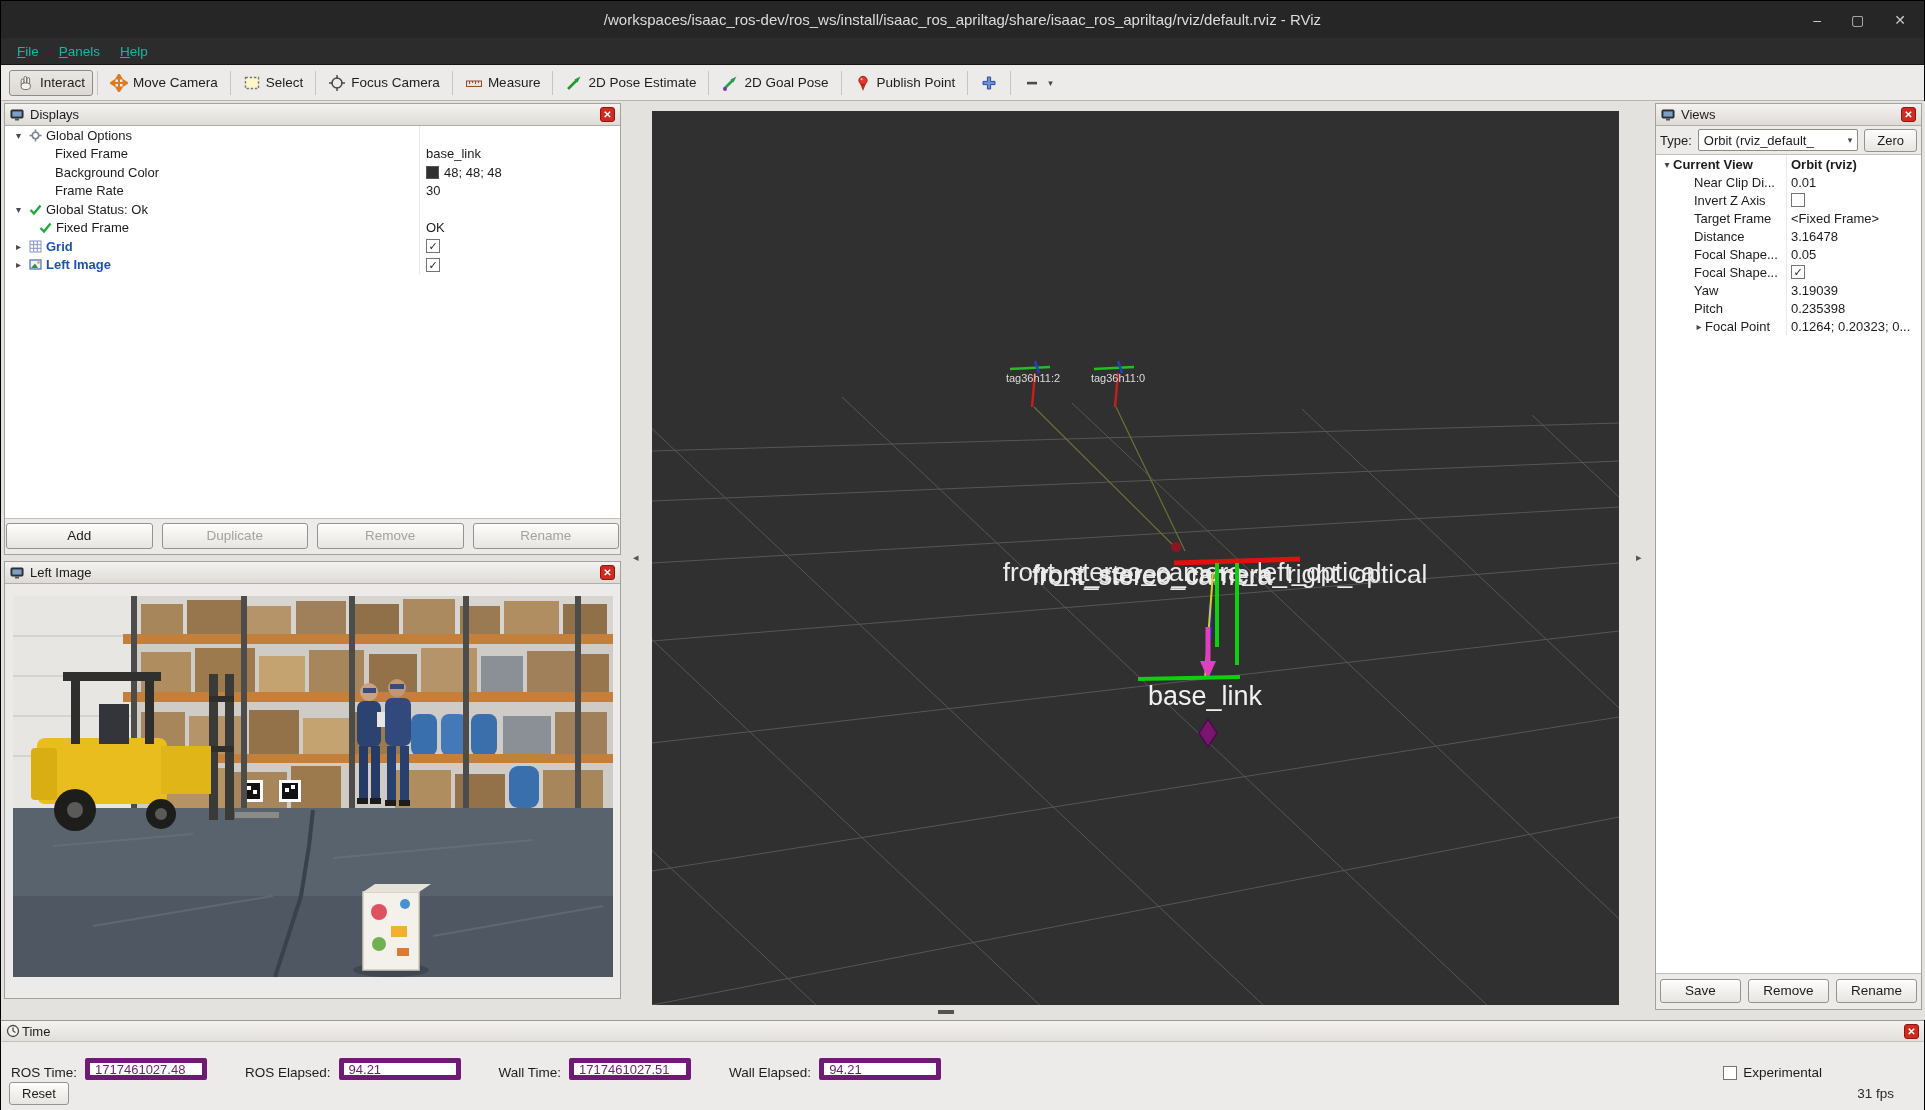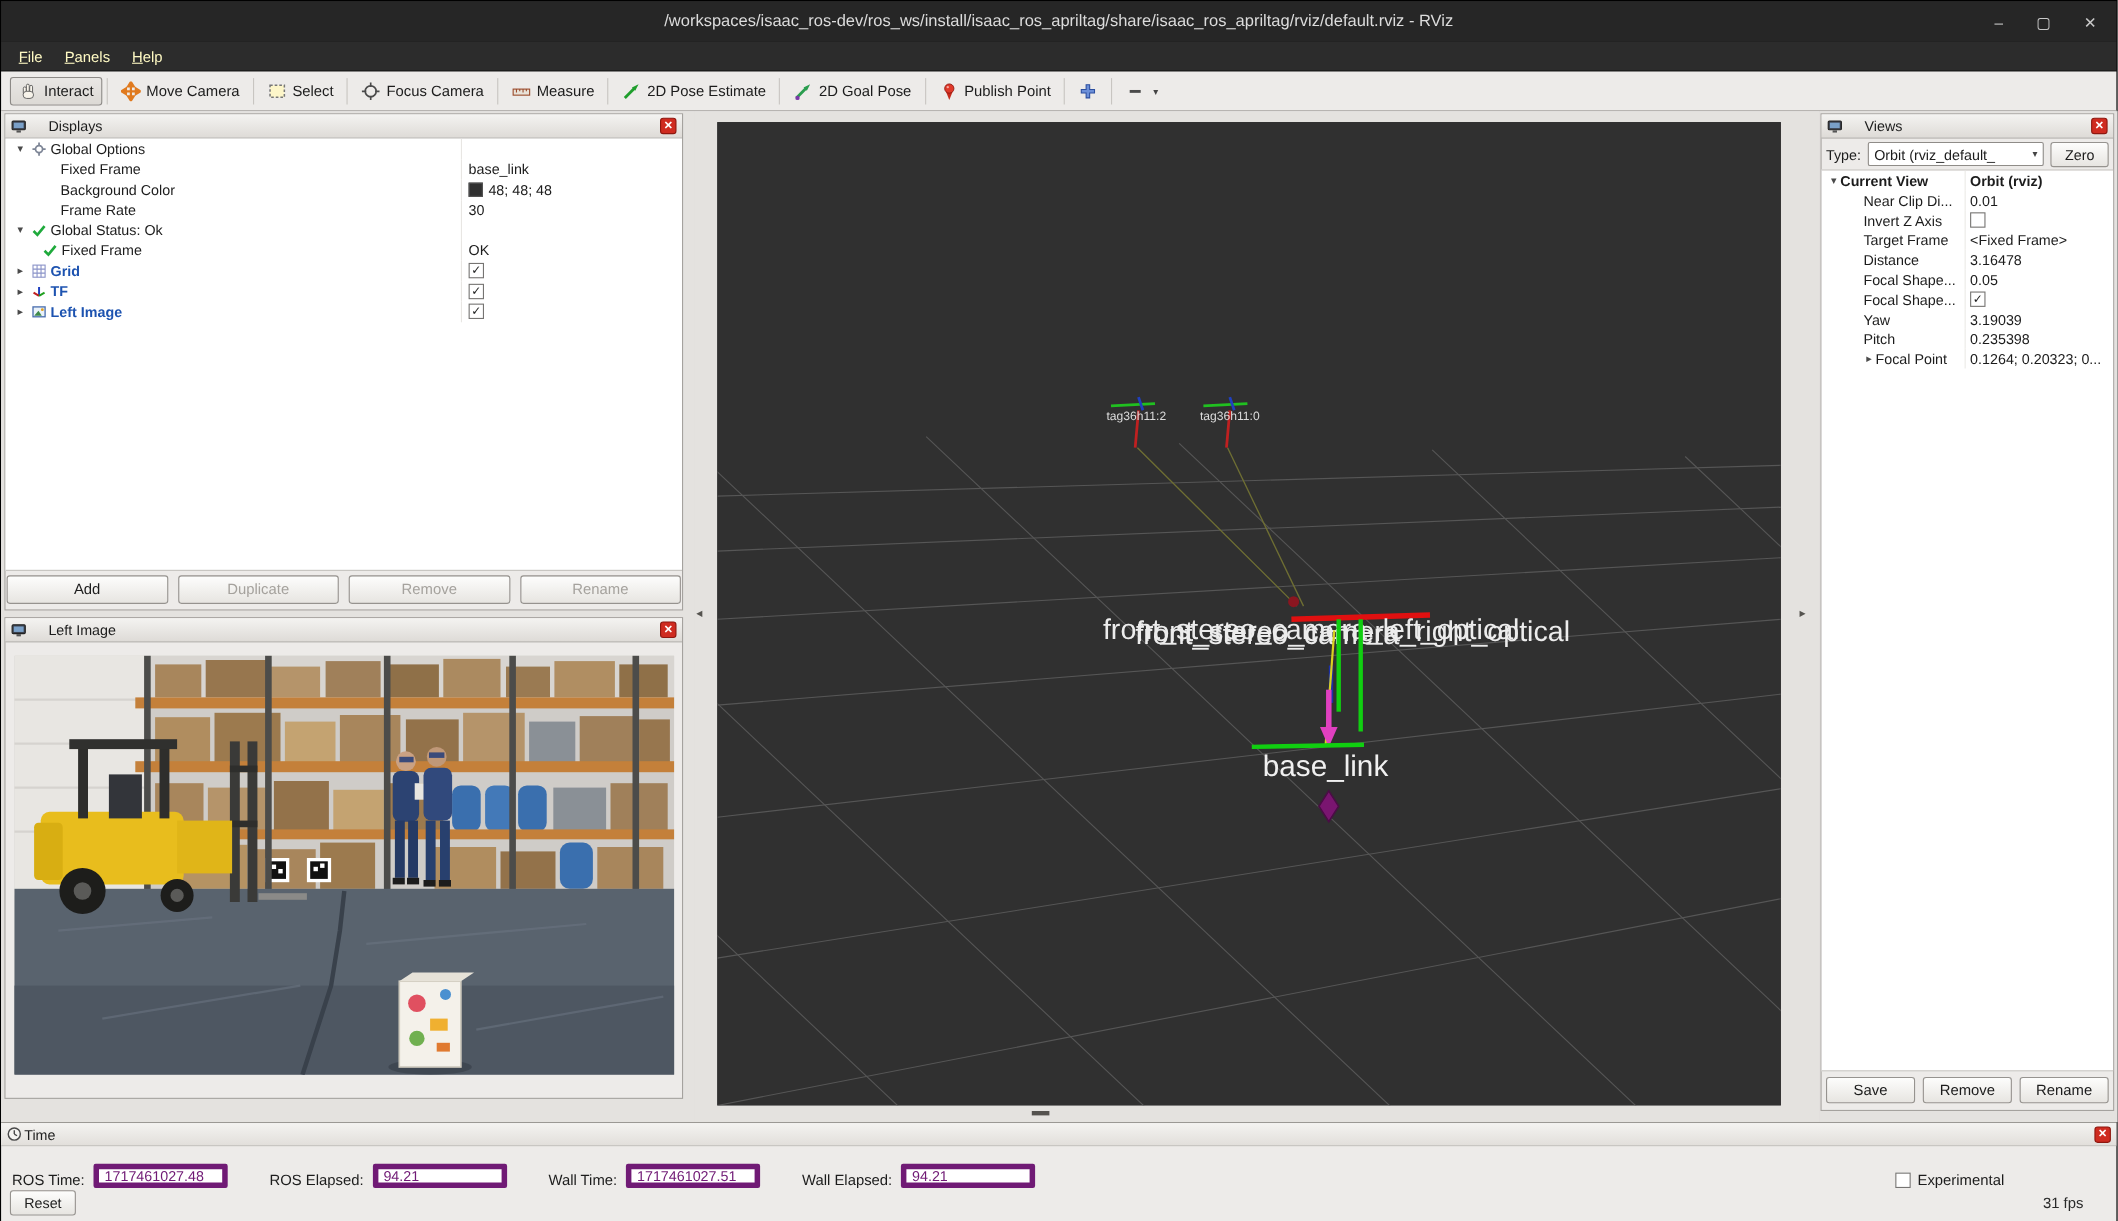--- a/index.html
+++ b/index.html
@@ -7,40 +7,40 @@
   body { font-family:"Liberation Sans",sans-serif; background:#1b1b1b; font-size:13px; color:#1c1c1c; }
   .app { width:1925px; height:1110px; display:flex; flex-direction:column; border:1px solid #000; }
 
   
   .titlebar { height:37px; background:#262626; color:#dcdcdc; position:relative; flex:none; display:flex; align-items:center; }
   .title-text { position:absolute; left:0; right:0; text-align:center; font-size:15px; }
   .win-controls { margin-left:auto; display:flex; gap:30px; padding-right:18px; z-index:2; color:#c8c8c8; font-size:14px; }
   .win-controls span { cursor:default; }
 
   
-  .menubar { height:27px; background:#2c2c2c; color:#fef9c3; display:flex; align-items:center; padding-left:6px; flex:none; border-bottom:1px solid #151515; }
+  .menubar { height:27px; background:#2c2c2c; color:#14b8a6; display:flex; align-items:center; padding-left:6px; flex:none; border-bottom:1px solid #151515; }
   .menu-item { padding:3px 10px; font-size:13.5px; }
   .menu-item::first-letter { text-decoration:underline; }
 
   
   .toolbar { height:36px; background:#edebe9; border-bottom:1px solid #b7b4b1; display:flex; align-items:center; padding:0 8px; flex:none; }
   .tool-btn { display:flex; align-items:center; gap:5px; padding:3px 7px; font-size:13.5px; color:#1c1c1c; border:1px solid transparent; border-radius:3px; white-space:nowrap; }
   .tool-btn.active { border:1px solid #8d8a87; background:linear-gradient(#e9e7e4,#dcd9d5); }
   .tool-sep { width:1px; height:24px; background:#c8c5c1; margin:0 4px; flex:none; }
   .tool-btn svg { flex:none; }
   .mini-chevron { font-size:9px; color:#444; margin-left:2px; }
 
   
   .main { height:919px; flex:none; display:flex; background:#dddad7; position:relative; }
   .left-col { width:630px; flex:none; padding:2px 10px 0 3px; display:flex; flex-direction:column; background:#e4e2df; }
   .center-col { width:1023px; flex:none; padding:10px 35px 15px 21px; background:#e4e2df; position:relative; }
   .views-col { width:272px; flex:none; padding:2px 4px 10px 1px; background:#e4e2df; }
 
   .panel { background:#edebe9; border:1px solid #a5a29e; display:flex; flex-direction:column; }
-  .panel-header { height:22px; flex:none; background:linear-gradient(#f4f3f1,#dedbd7); border-bottom:1px solid #b2afab; display:flex; align-items:center; gap:20px; padding:0 5px; font-size:13px; }
+  .panel-header { height:22px; flex:none; background:linear-gradient(#f4f3f1,#dedbd7); border-bottom:1px solid #b2afab; display:flex; align-items:center; gap:6px; padding:0 5px; font-size:13px; }
   .close-btn { margin-left:auto; width:15px; height:15px; background:#cf2b20; border:1px solid #8e170f; border-radius:3px; color:#fff; font-size:10px; font-weight:bold; line-height:13px; text-align:center; }
 
   
   .displays-panel { height:452px; flex:none; }
   .tree { flex:1; background:#fff; border-bottom:1px solid #c3c0bc; overflow:hidden; }
   .trow { height:18.5px; display:flex; align-items:center; }
   .tl { width:414px; flex:none; display:flex; align-items:center; gap:4px; padding-left:7px; overflow:hidden; white-space:nowrap; }
   .tl.lvl1 { padding-left:50px; }
   .tv { flex:1; display:flex; align-items:center; gap:5px; padding-left:6px; border-left:1px solid #e8e6e3; height:100%; overflow:hidden; white-space:nowrap; }
   .exp { width:13px; flex:none; font-size:10px; color:#4a4a4a; text-align:center; }
@@ -332,36 +332,20 @@
                     <path d="M1 4.7h11M1 8.3h11M4.7 1v11M8.3 1v11" stroke="#8a93c8" stroke-width="1"></path>
                   </svg>
                 </span>
               <span class="disp-name">Grid</span>
               </div>
             <div class="tv">
                 <span class="cb checked"></span>
               </div>
           </div>
 
-          <div class="trow">
-            <div class="tl">
-                <span class="exp closed"></span>
-              <span class="hicon">
-                  <svg width="13" height="13">
-                    <line x1="6.5" y1="11" x2="6.5" y2="3" stroke="#2040c0" stroke-width="1.8"></line>
-                    <line x1="6.5" y1="11" x2="1.5" y2="8" stroke="#c02020" stroke-width="1.8"></line>
-                    <line x1="6.5" y1="11" x2="11.5" y2="8" stroke="#20a020" stroke-width="1.8"></line>
-                  </svg>
-                </span>
-              <span class="disp-name">TF</span>
-              </div>
-            <div class="tv">
-                <span class="cb checked"></span>
-              </div>
-          </div>
 
           <div class="trow">
             <div class="tl">
                 <span class="exp closed"></span>
               <span class="hicon">
                   <svg width="13" height="13">
                     <rect x="1" y="2" width="11" height="9" fill="#eaf2fa" stroke="#4a6fae" stroke-width="1.2"></rect>
                     <polygon points="2,10 6,5.5 9,10" fill="#3f8a4a"></polygon>
                     <circle cx="9.5" cy="4.5" r="1.3" fill="#e0a020"></circle>
                   </svg>

